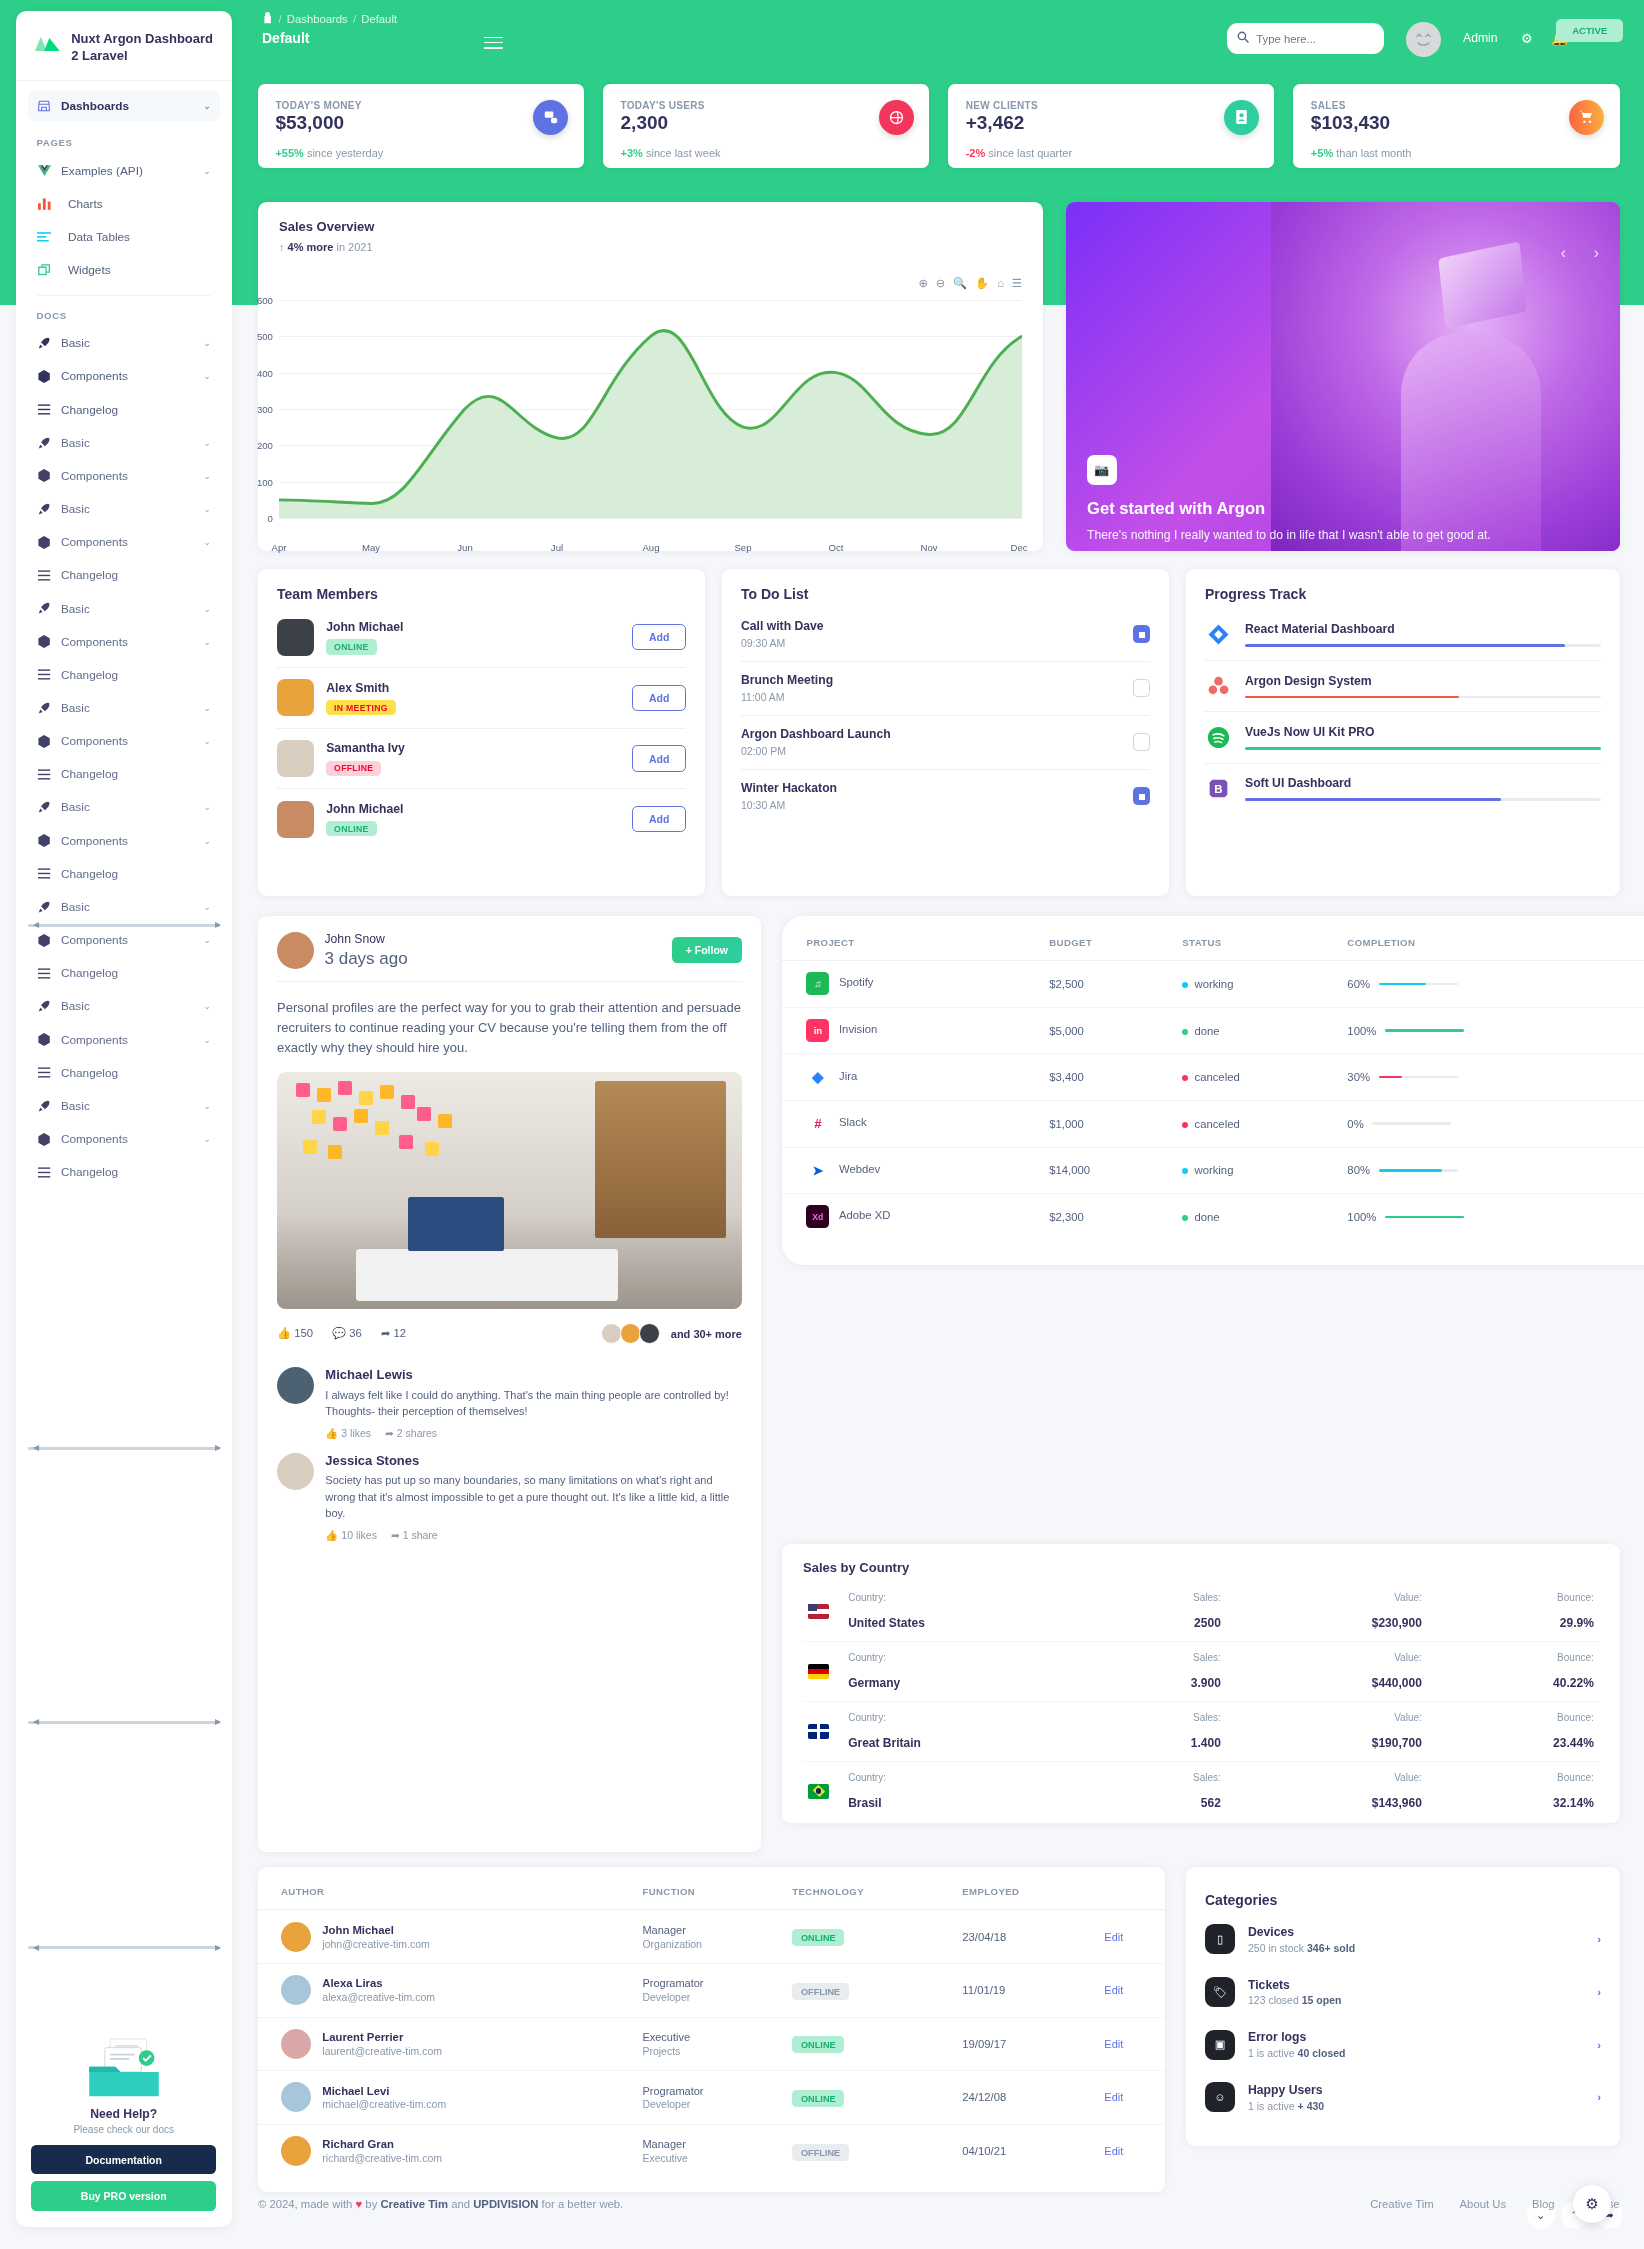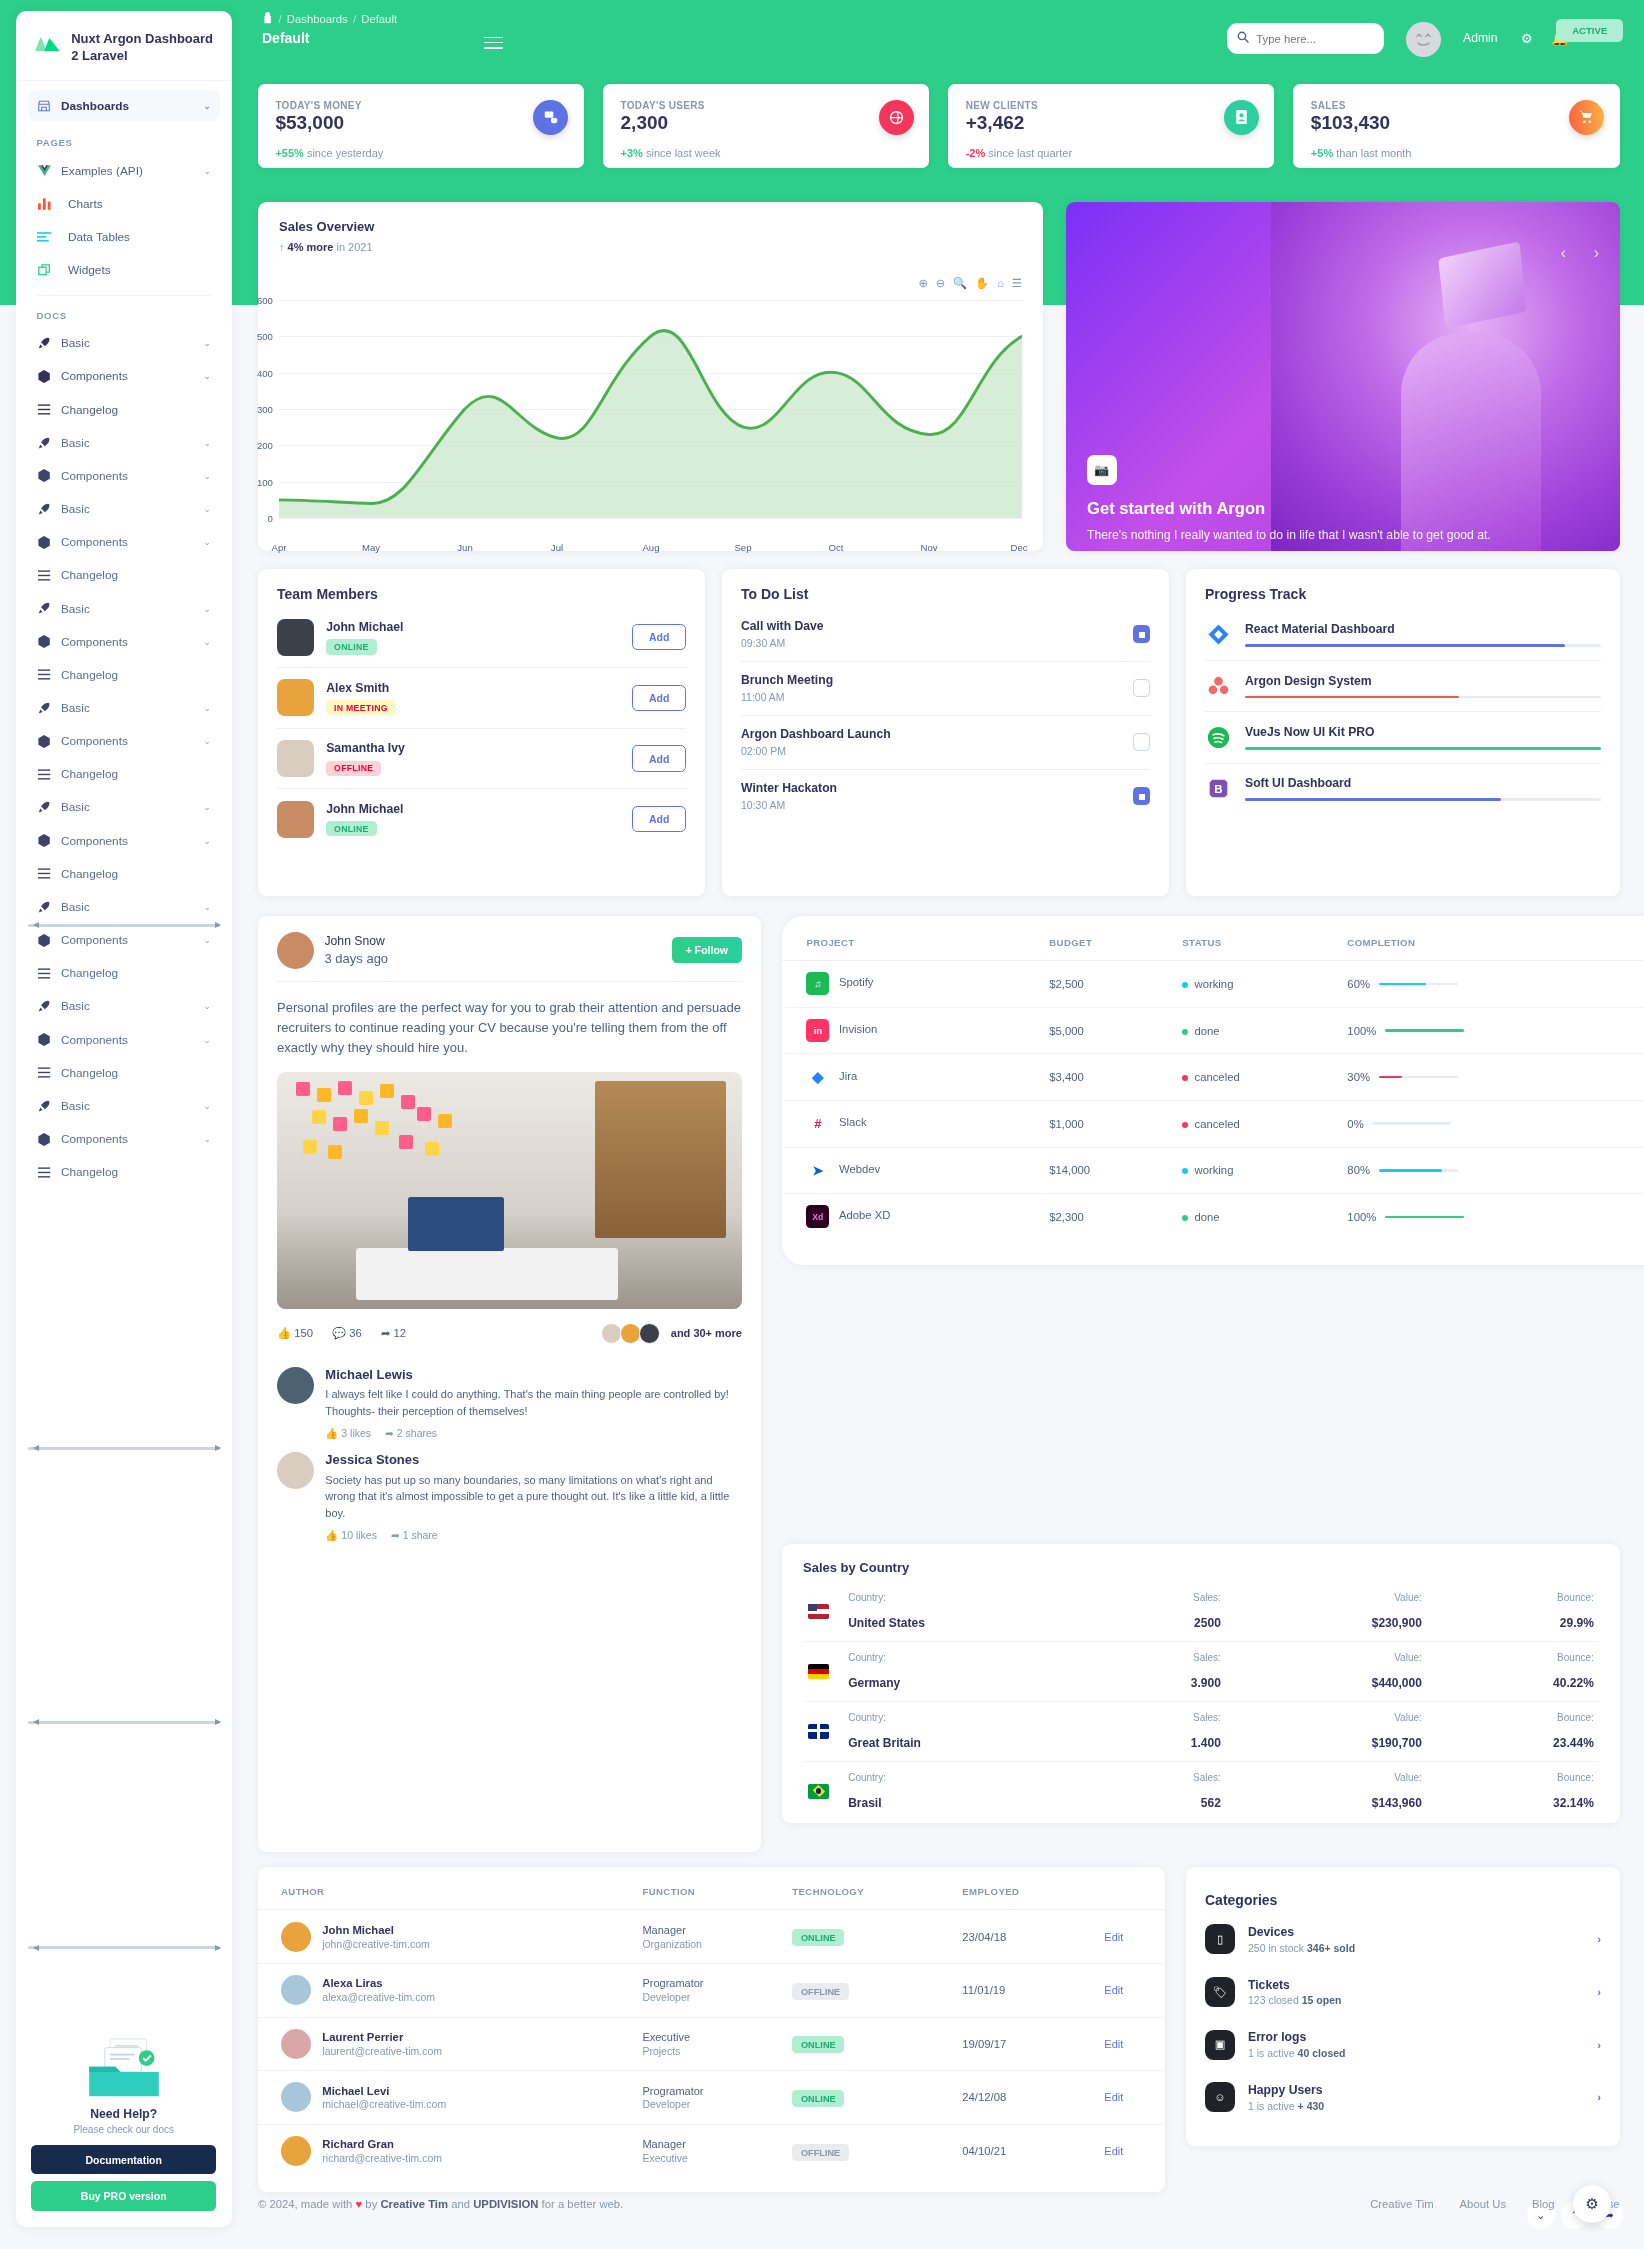--- a/index.html
+++ b/index.html
@@ -114,21 +114,21 @@
   
   #team { left:258px; top:569px; width:447px; height:327px; padding:17.4px 19px;}
   #todo { left:722px; top:569px; width:447px; height:327px; padding:17.4px 19px;}
   #progress { left:1186px; top:569px; width:434px; height:327px; padding:17.4px 19px;}
   .row-line { display:flex; align-items:center; gap:12.2px; padding:11.3px 0; border-bottom:0.9px solid #EDF0F3;}
   .row-line:last-child { border-bottom:0; }
   .av { width:37px; height:37px; border-radius:7.9px; flex:0 0 37px;}
   .rname { font-size:12.2px; font-weight:700; color:#32325D;}
   .badge { display:inline-block; font-size:8.7px; font-weight:700; letter-spacing:0.3px; padding:2.6px 7.9px; border-radius:4.4px; margin-top:5.2px;}
   .b-online { background:#B0EED3; color:#1AAE6F;}
-  .b-meeting { background:#fef9c3; color:#F80031;}
+  .b-meeting { background:#fde047; color:#F80031;}
   .b-offline { background:#FDD1DA; color:#F80031;}
   .btn-add { border:0.9px solid #5E72E4; color:#5E72E4; font-size:10.5px; font-weight:700; padding:6.1px 15.7px; border-radius:5.2px; background:#fff;}
   .todo-t { font-size:12.2px; font-weight:700; color:#32325D;}
   .todo-time { font-size:10.5px; color:#8898AA; margin-top:4.4px;}
   .cbx { width:17.4px; height:17.4px; border-radius:4.4px; border:0.9px solid #CBD5E0; background:#fff;}
   .cbx.on { background:#5E72E4; border-color:#5E72E4; position:relative;}
   .cbx.on:after { content:""; position:absolute; left:5.2px; top:5.2px; width:6.1px; height:6.1px; background:#fff;}
   .pr-row { display:flex; align-items:center; gap:14px; padding:12.2px 0; border-bottom:0.9px solid #EDF0F3;}
   .pr-row:last-child { border-bottom:0;}
   .pr-ico { width:26px; height:26px; flex:0 0 26px; display:flex; align-items:center; justify-content:center;}
@@ -867,21 +867,21 @@
         </div>
       </div>
     </div>
   </section>
 
   <section class="card" id="post">
     <div class="post-head">
       <div class="cmt-av" style="background:#C98B63"></div>
       <div>
         <div style="font-size:12.2px;color:#32325D">John Snow</div>
-        <div style="font-size:13px;color:#525F7F;margin-top:3.5px">3 days ago</div>
+        <div style="font-size:17px;color:#525F7F;margin-top:3.5px">3 days ago</div>
       </div>
       <div class="btn-follow">
         <span>+</span>
         <span>Follow</span>
       </div>
     </div>
     <div class="post-body">Personal profiles are the perfect way for you to grab their attention and persuade recruiters to continue reading your CV because you're telling them from the off exactly why they should hire you.</div>
 
     <div class="post-img">
       <div class="sticky" style="background:#FF5E8A;left:19px;top:10.5px"></div>

